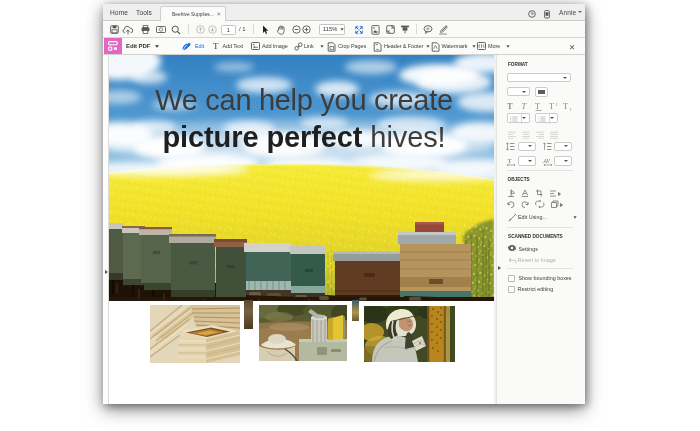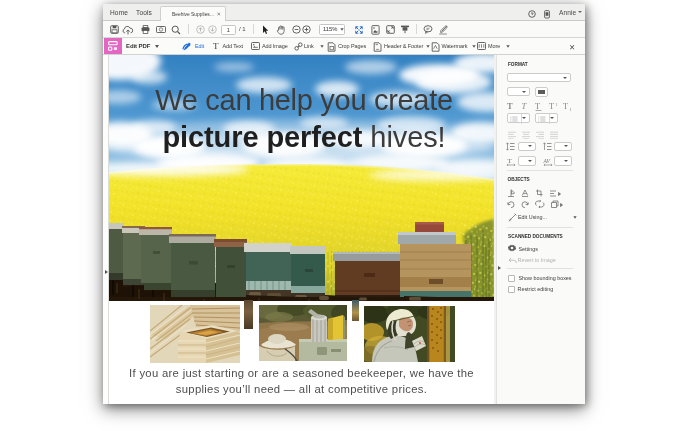--- a/index.html
+++ b/index.html
@@ -459,21 +459,20 @@
         <path d="M43 16 L47 15 M44 20 L47 19" stroke="#8a5f42" stroke-width="0.7"></path>
         <path d="M27 15 C23 21 23 29 27 33 L34 29 C31 25 31 19 33 14 Z" fill="#383b26"></path>
         <path d="M45 26 C49 29 51 35 50 41 L41 43 C41 35 42 29 43 27 Z" fill="#40432c"></path>
         <path d="M29 15 L51 10" stroke="#55572e" stroke-width="1"></path>
         <path d="M29 15 C27 22 28 30 32 34" stroke="#d8d6c4" stroke-width="1.6" fill="none"></path>
         <path d="M48 35 L58 30 L62 40 L52 45 Z" fill="#dcdacb"></path>
         <path d="M50 38 C53 35 57 34 60 36 M51 41 C54 38 58 37 61 39" stroke="#b0ae9a" stroke-width="0.9" fill="none"></path>
         <circle cx="56" cy="37" r="1" fill="#c5574a"></circle>
       </g>
     </svg>
-    <div class="a" style="left:0;top:309.5px;width:385px;text-align:center;font-size:11.3px;line-height:16.6px;color:#4e4e4e;letter-spacing:0.3px">If you are just starting or are a seasoned beekeeper, we have the<br>supplies you’ll need — all at competitive prices.</div>
   </div>
   <div id="gutter"></div>
   <div id="panel">
     <span class="phead" style="left:11px;top:7px">FORMAT</span>
     <div class="combo" style="left:10px;top:18px;width:64px;height:9px">
         <span class="ccar"></span>
       </div>
     <div class="combo" style="left:10px;top:32px;width:23px;height:9px">
         <span class="ccar"></span>
       </div>

